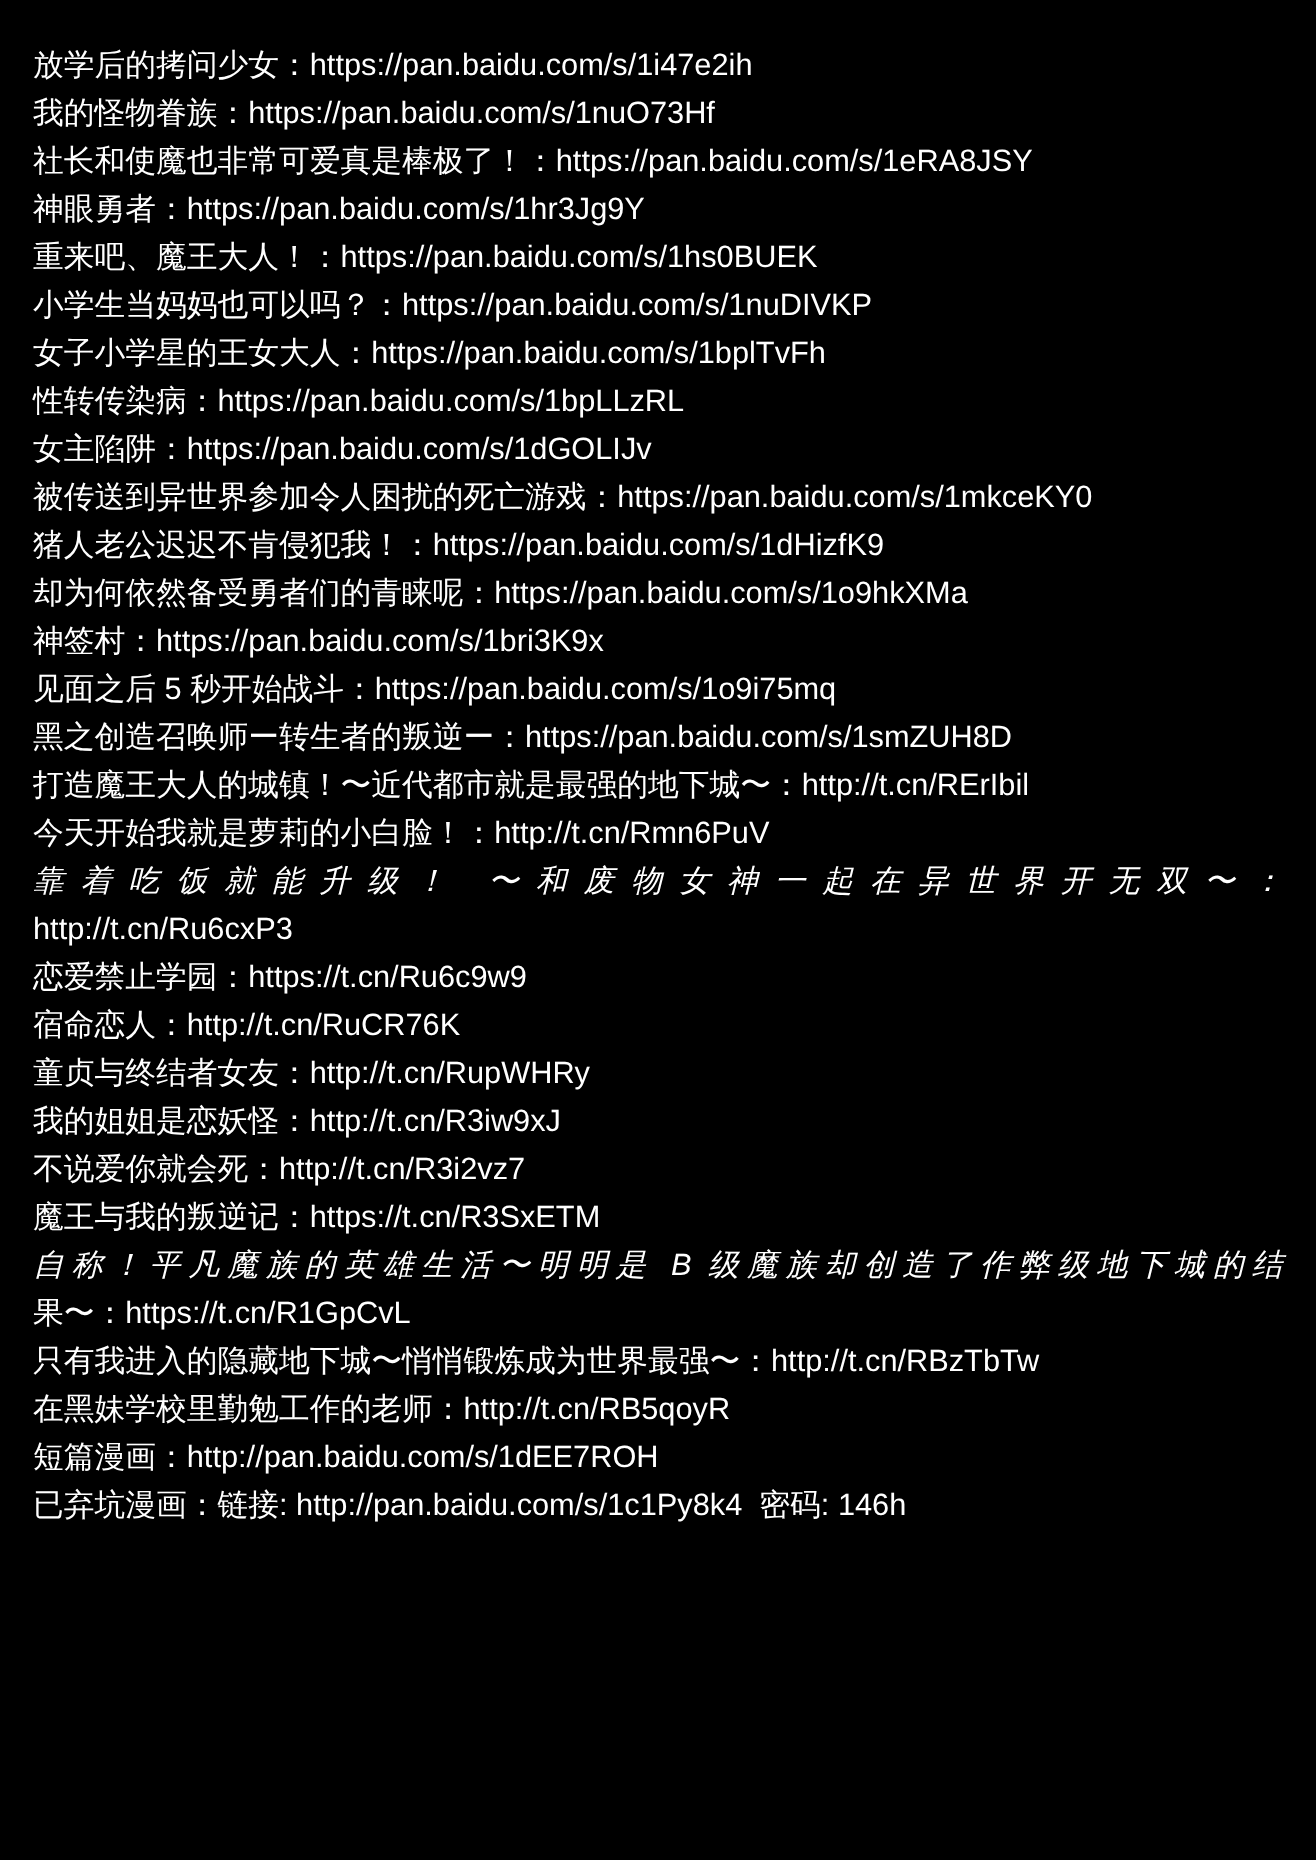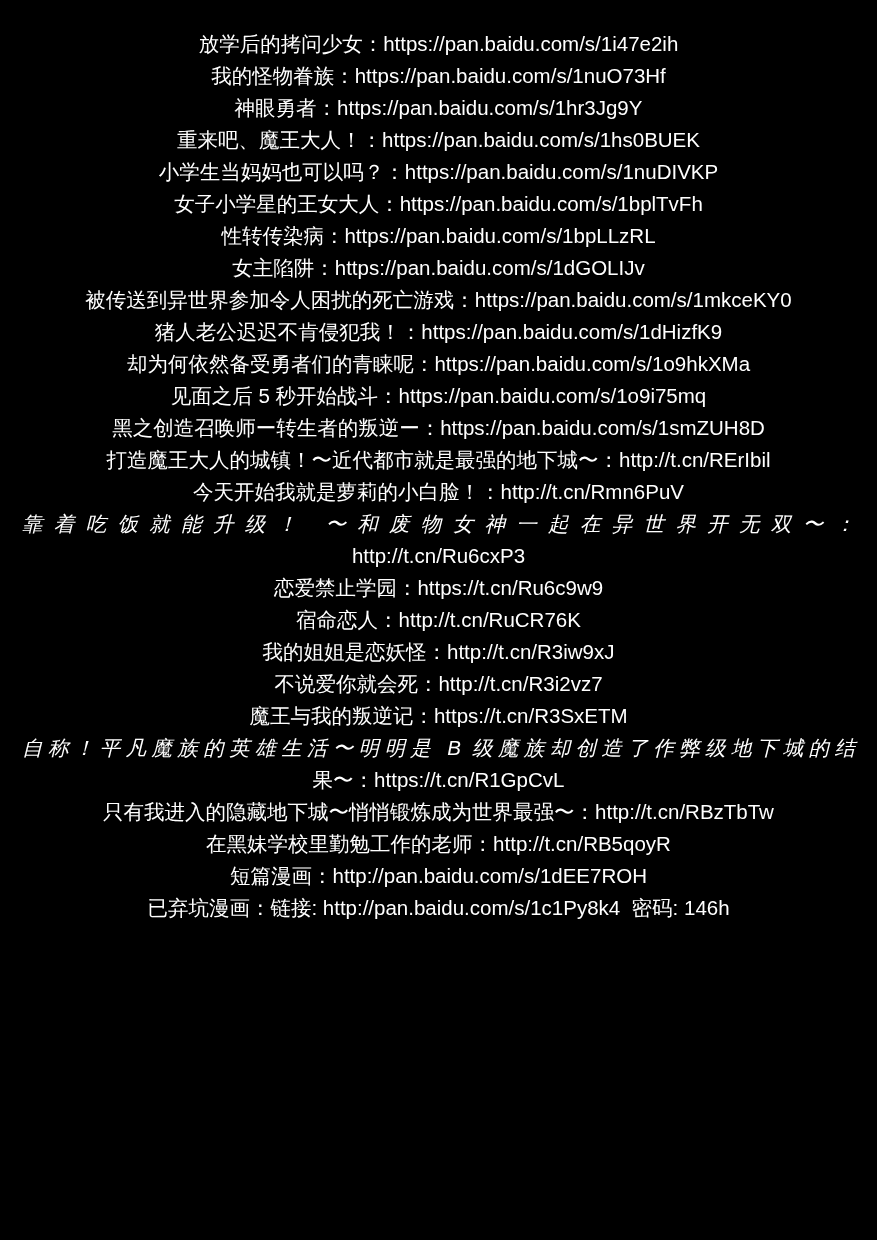--- a/index.html
+++ b/index.html
@@ -20,51 +20,53 @@
     background: #000000;
     color: #ffffff;
     padding: 28px 22px 0 22px;
   }
   .line {
     font-size: 20.5px;
     line-height: 32px;
     color: #ffffff;
     white-space: pre-wrap;
     word-break: break-all;
-    text-align: center;
   }
   .line.justify {
     text-align: justify;
     text-align-last: justify;
     font-style: italic;
   }
 </style>
 </head>
 <body>
 
 <div id="doc" style="background: rgb(0, 0, 0); color: rgb(255, 255, 255);">
     <div class="line">放学后的拷问少女：https://pan.baidu.com/s/1i47e2ih</div>
     <div class="line">我的怪物眷族：https://pan.baidu.com/s/1nuO73Hf</div>
+    <div class="line">社长和使魔也非常可爱真是棒极了！：https://pan.baidu.com/s/1eRA8JSY</div>
     <div class="line">神眼勇者：https://pan.baidu.com/s/1hr3Jg9Y</div>
     <div class="line">重来吧、魔王大人！：https://pan.baidu.com/s/1hs0BUEK</div>
     <div class="line">小学生当妈妈也可以吗？：https://pan.baidu.com/s/1nuDIVKP</div>
     <div class="line">女子小学星的王女大人：https://pan.baidu.com/s/1bplTvFh</div>
     <div class="line">性转传染病：https://pan.baidu.com/s/1bpLLzRL</div>
     <div class="line">女主陷阱：https://pan.baidu.com/s/1dGOLIJv</div>
     <div class="line">被传送到异世界参加令人困扰的死亡游戏：https://pan.baidu.com/s/1mkceKY0</div>
     <div class="line">猪人老公迟迟不肯侵犯我！：https://pan.baidu.com/s/1dHizfK9</div>
     <div class="line">却为何依然备受勇者们的青睐呢：https://pan.baidu.com/s/1o9hkXMa</div>
+    <div class="line">神签村：https://pan.baidu.com/s/1bri3K9x</div>
     <div class="line">见面之后 5 秒开始战斗：https://pan.baidu.com/s/1o9i75mq</div>
     <div class="line">黑之创造召唤师ー转生者的叛逆ー：https://pan.baidu.com/s/1smZUH8D</div>
     <div class="line">打造魔王大人的城镇！〜近代都市就是最强的地下城〜：http://t.cn/RErIbil</div>
     <div class="line">今天开始我就是萝莉的小白脸！：http://t.cn/Rmn6PuV</div>
     <div class="line justify">靠着吃饭就能升级！ 〜和废物女神一起在异世界开无双〜：</div>
     <div class="line">http://t.cn/Ru6cxP3</div>
     <div class="line">恋爱禁止学园：https://t.cn/Ru6c9w9</div>
     <div class="line">宿命恋人：http://t.cn/RuCR76K</div>
+    <div class="line">童贞与终结者女友：http://t.cn/RupWHRy</div>
     <div class="line">我的姐姐是恋妖怪：http://t.cn/R3iw9xJ</div>
     <div class="line">不说爱你就会死：http://t.cn/R3i2vz7</div>
     <div class="line">魔王与我的叛逆记：https://t.cn/R3SxETM</div>
     <div class="line justify">自称！平凡魔族的英雄生活〜明明是 B 级魔族却创造了作弊级地下城的结</div>
     <div class="line">果〜：https://t.cn/R1GpCvL</div>
     <div class="line">只有我进入的隐藏地下城〜悄悄锻炼成为世界最强〜：http://t.cn/RBzTbTw</div>
     <div class="line">在黑妹学校里勤勉工作的老师：http://t.cn/RB5qoyR</div>
     <div class="line">短篇漫画：http://pan.baidu.com/s/1dEE7ROH</div>
     <div class="line">已弃坑漫画：链接: http://pan.baidu.com/s/1c1Py8k4  密码: 146h</div>
   </div>

